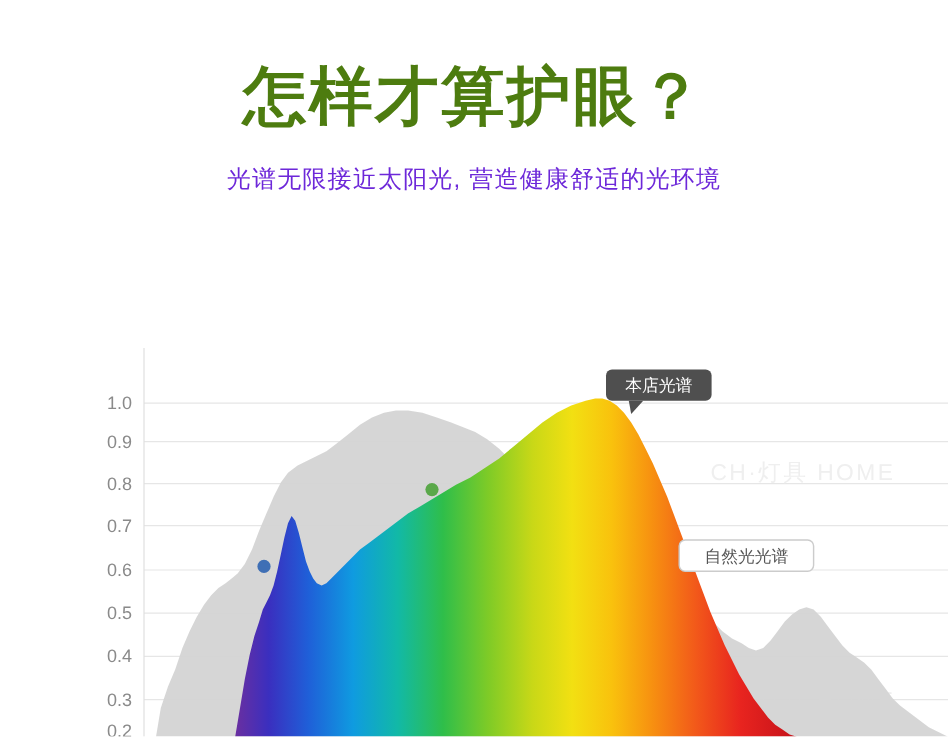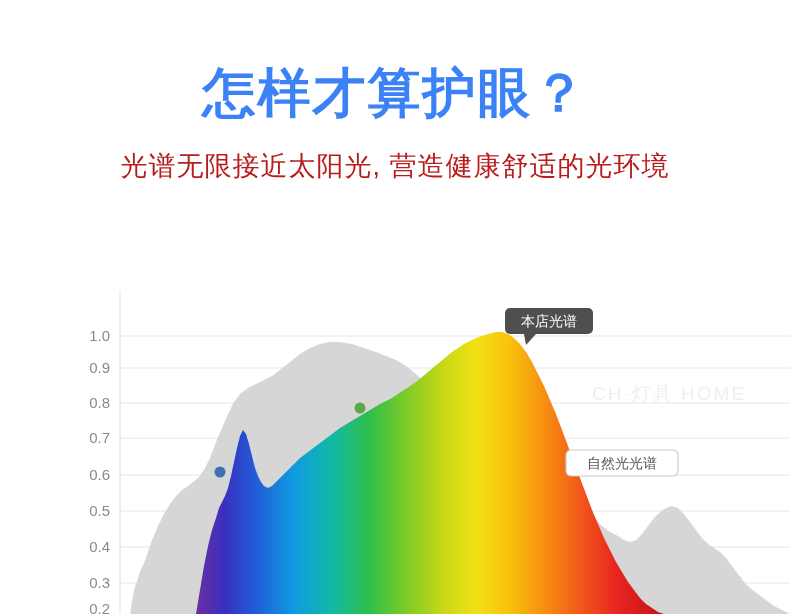--- a/index.html
+++ b/index.html
@@ -9,29 +9,29 @@
     font-family:"Liberation Sans","DejaVu Sans",sans-serif;
     position:relative;
   }
   .page{position:relative;width:790px;height:614px;}
 
   
   .headings{text-align:center;padding-top:52px;}
   .title{
     font-size:53px;
     font-weight:bold;
-    color:#3b82f6;
+    color:#4d7c0f;
     letter-spacing:2px;
     line-height:1.1;
-    margin:12px;
+    margin:0;
   }
   .subtitle{
     margin:26px 0 15px 0;
-    font-size:27px;
-    color:#b91c1c;
+    font-size:20px;
+    color:#6d28d9;
     font-weight:normal;
     letter-spacing:1px;
   }
 
   
   .chart-wrap{
     position:absolute;
     left:0;top:290px;
     width:790px;height:324px;
     overflow:hidden;

